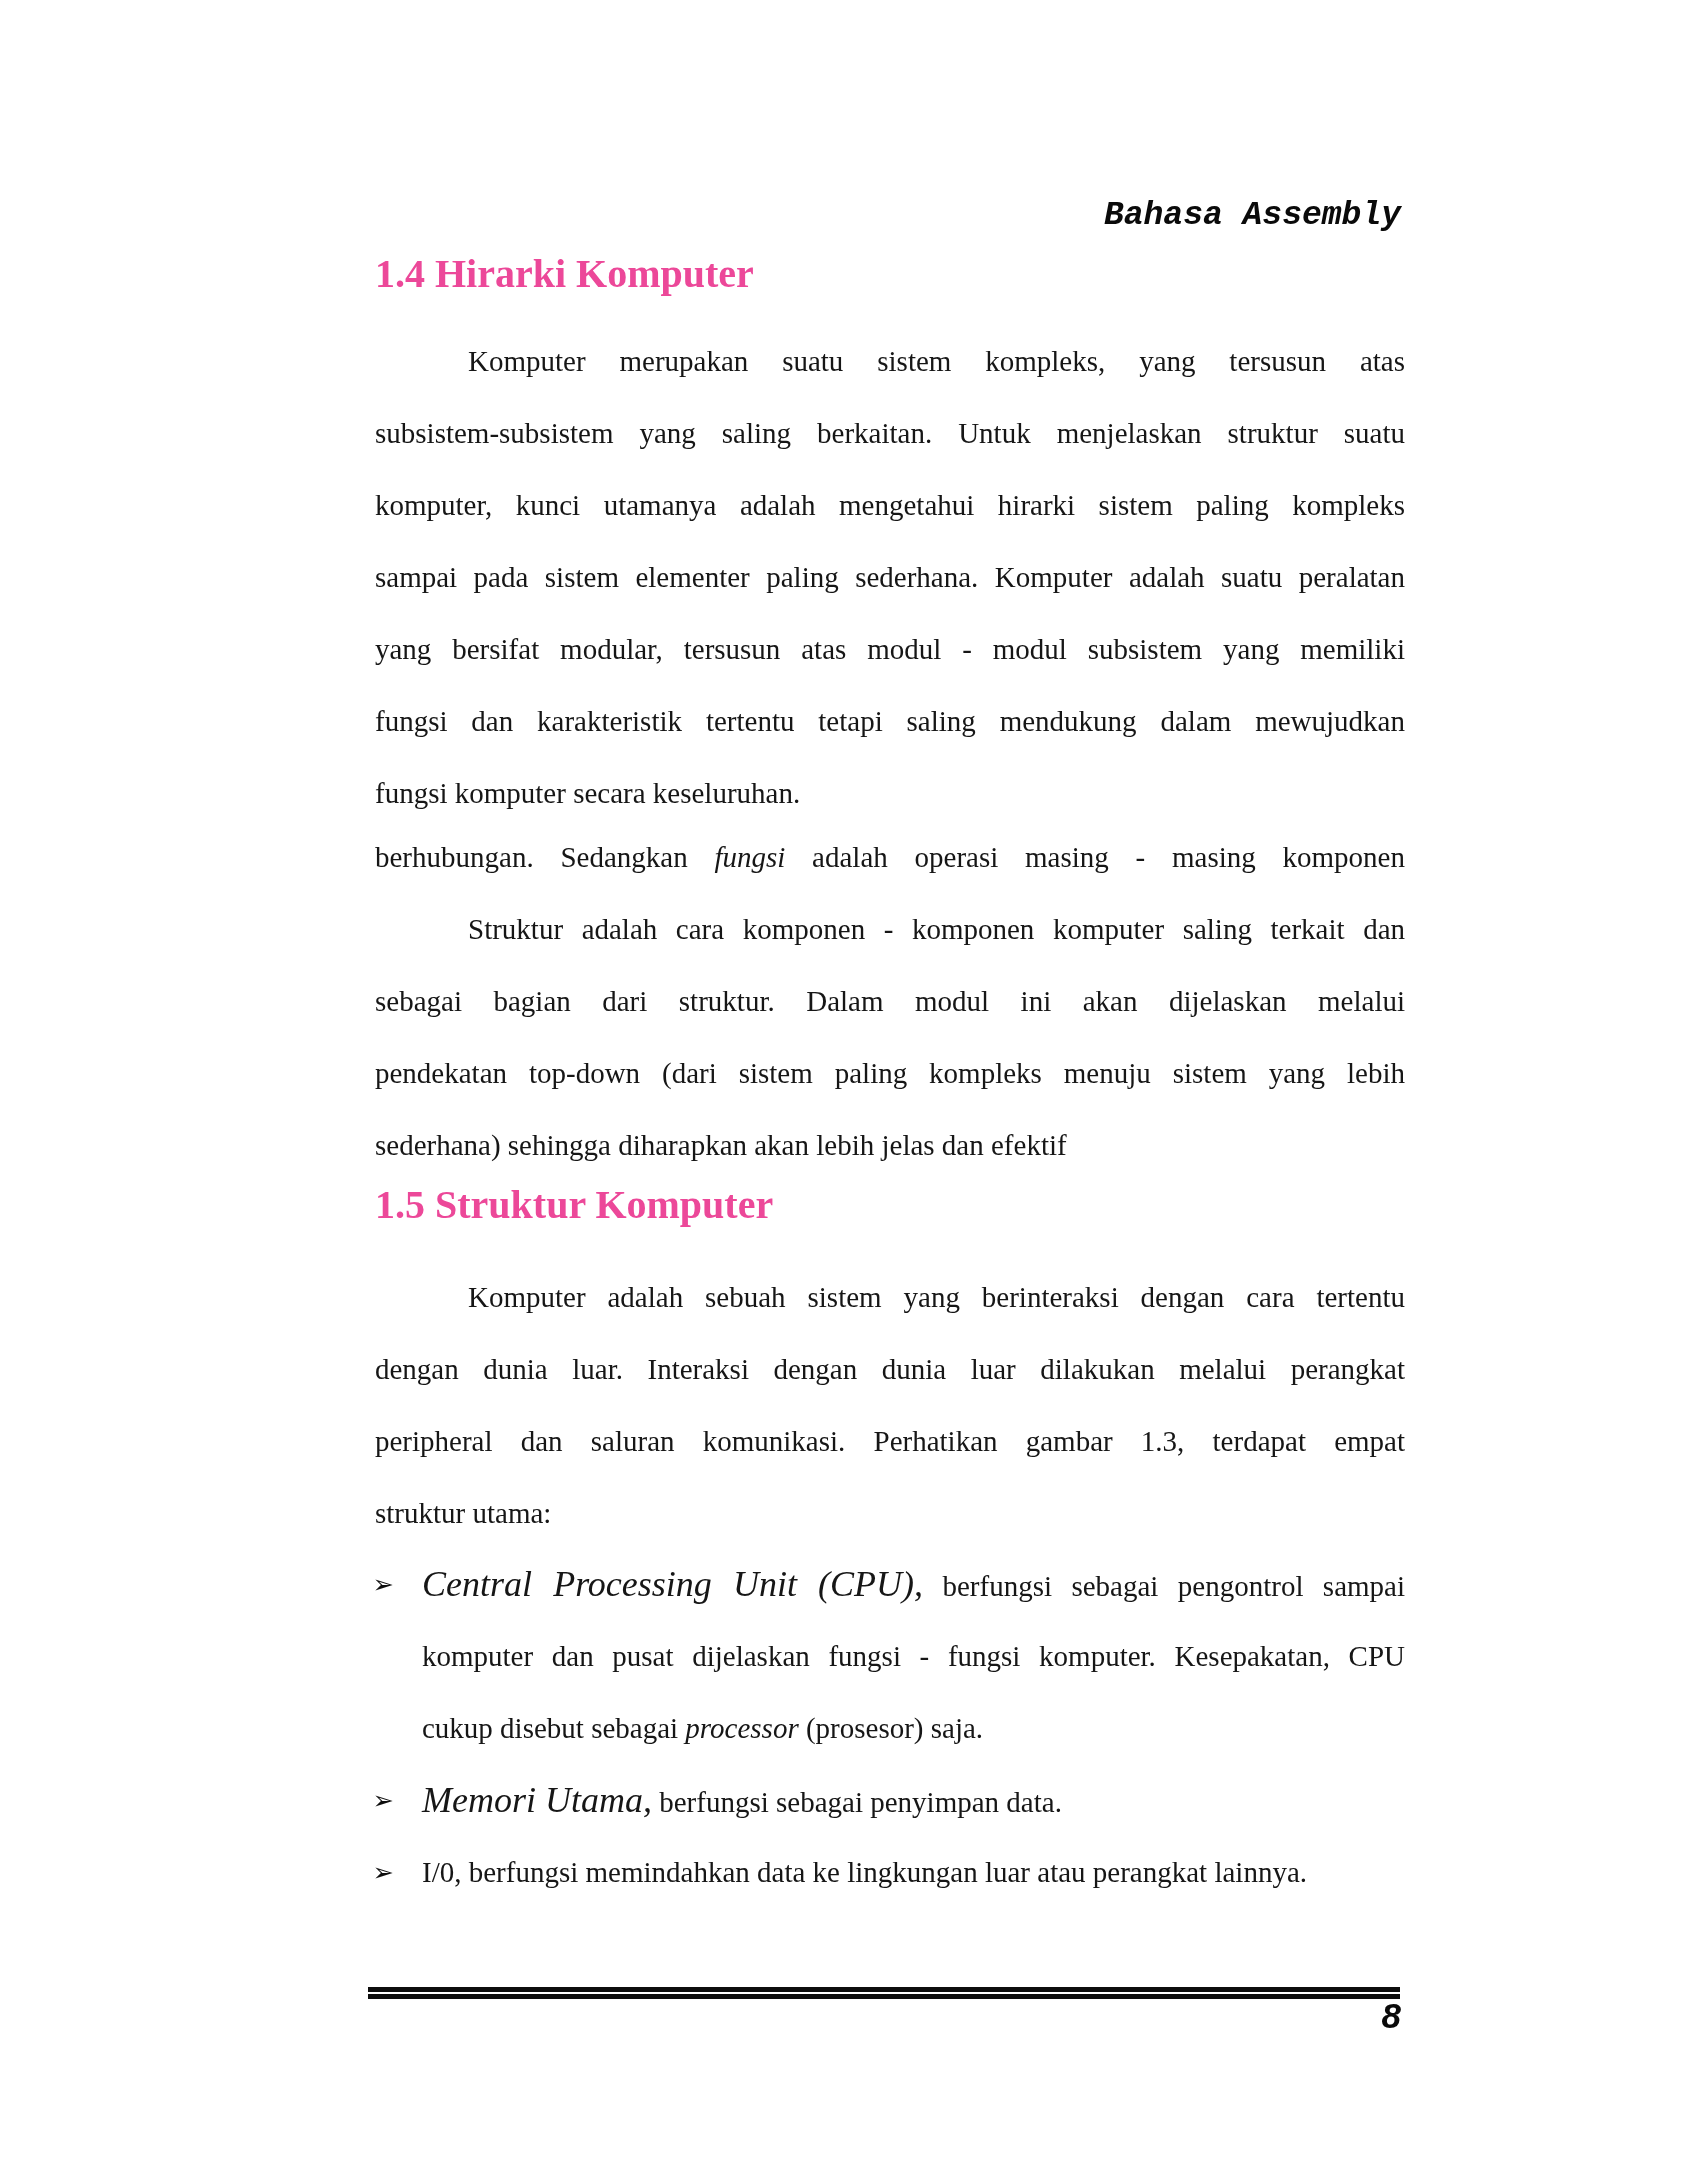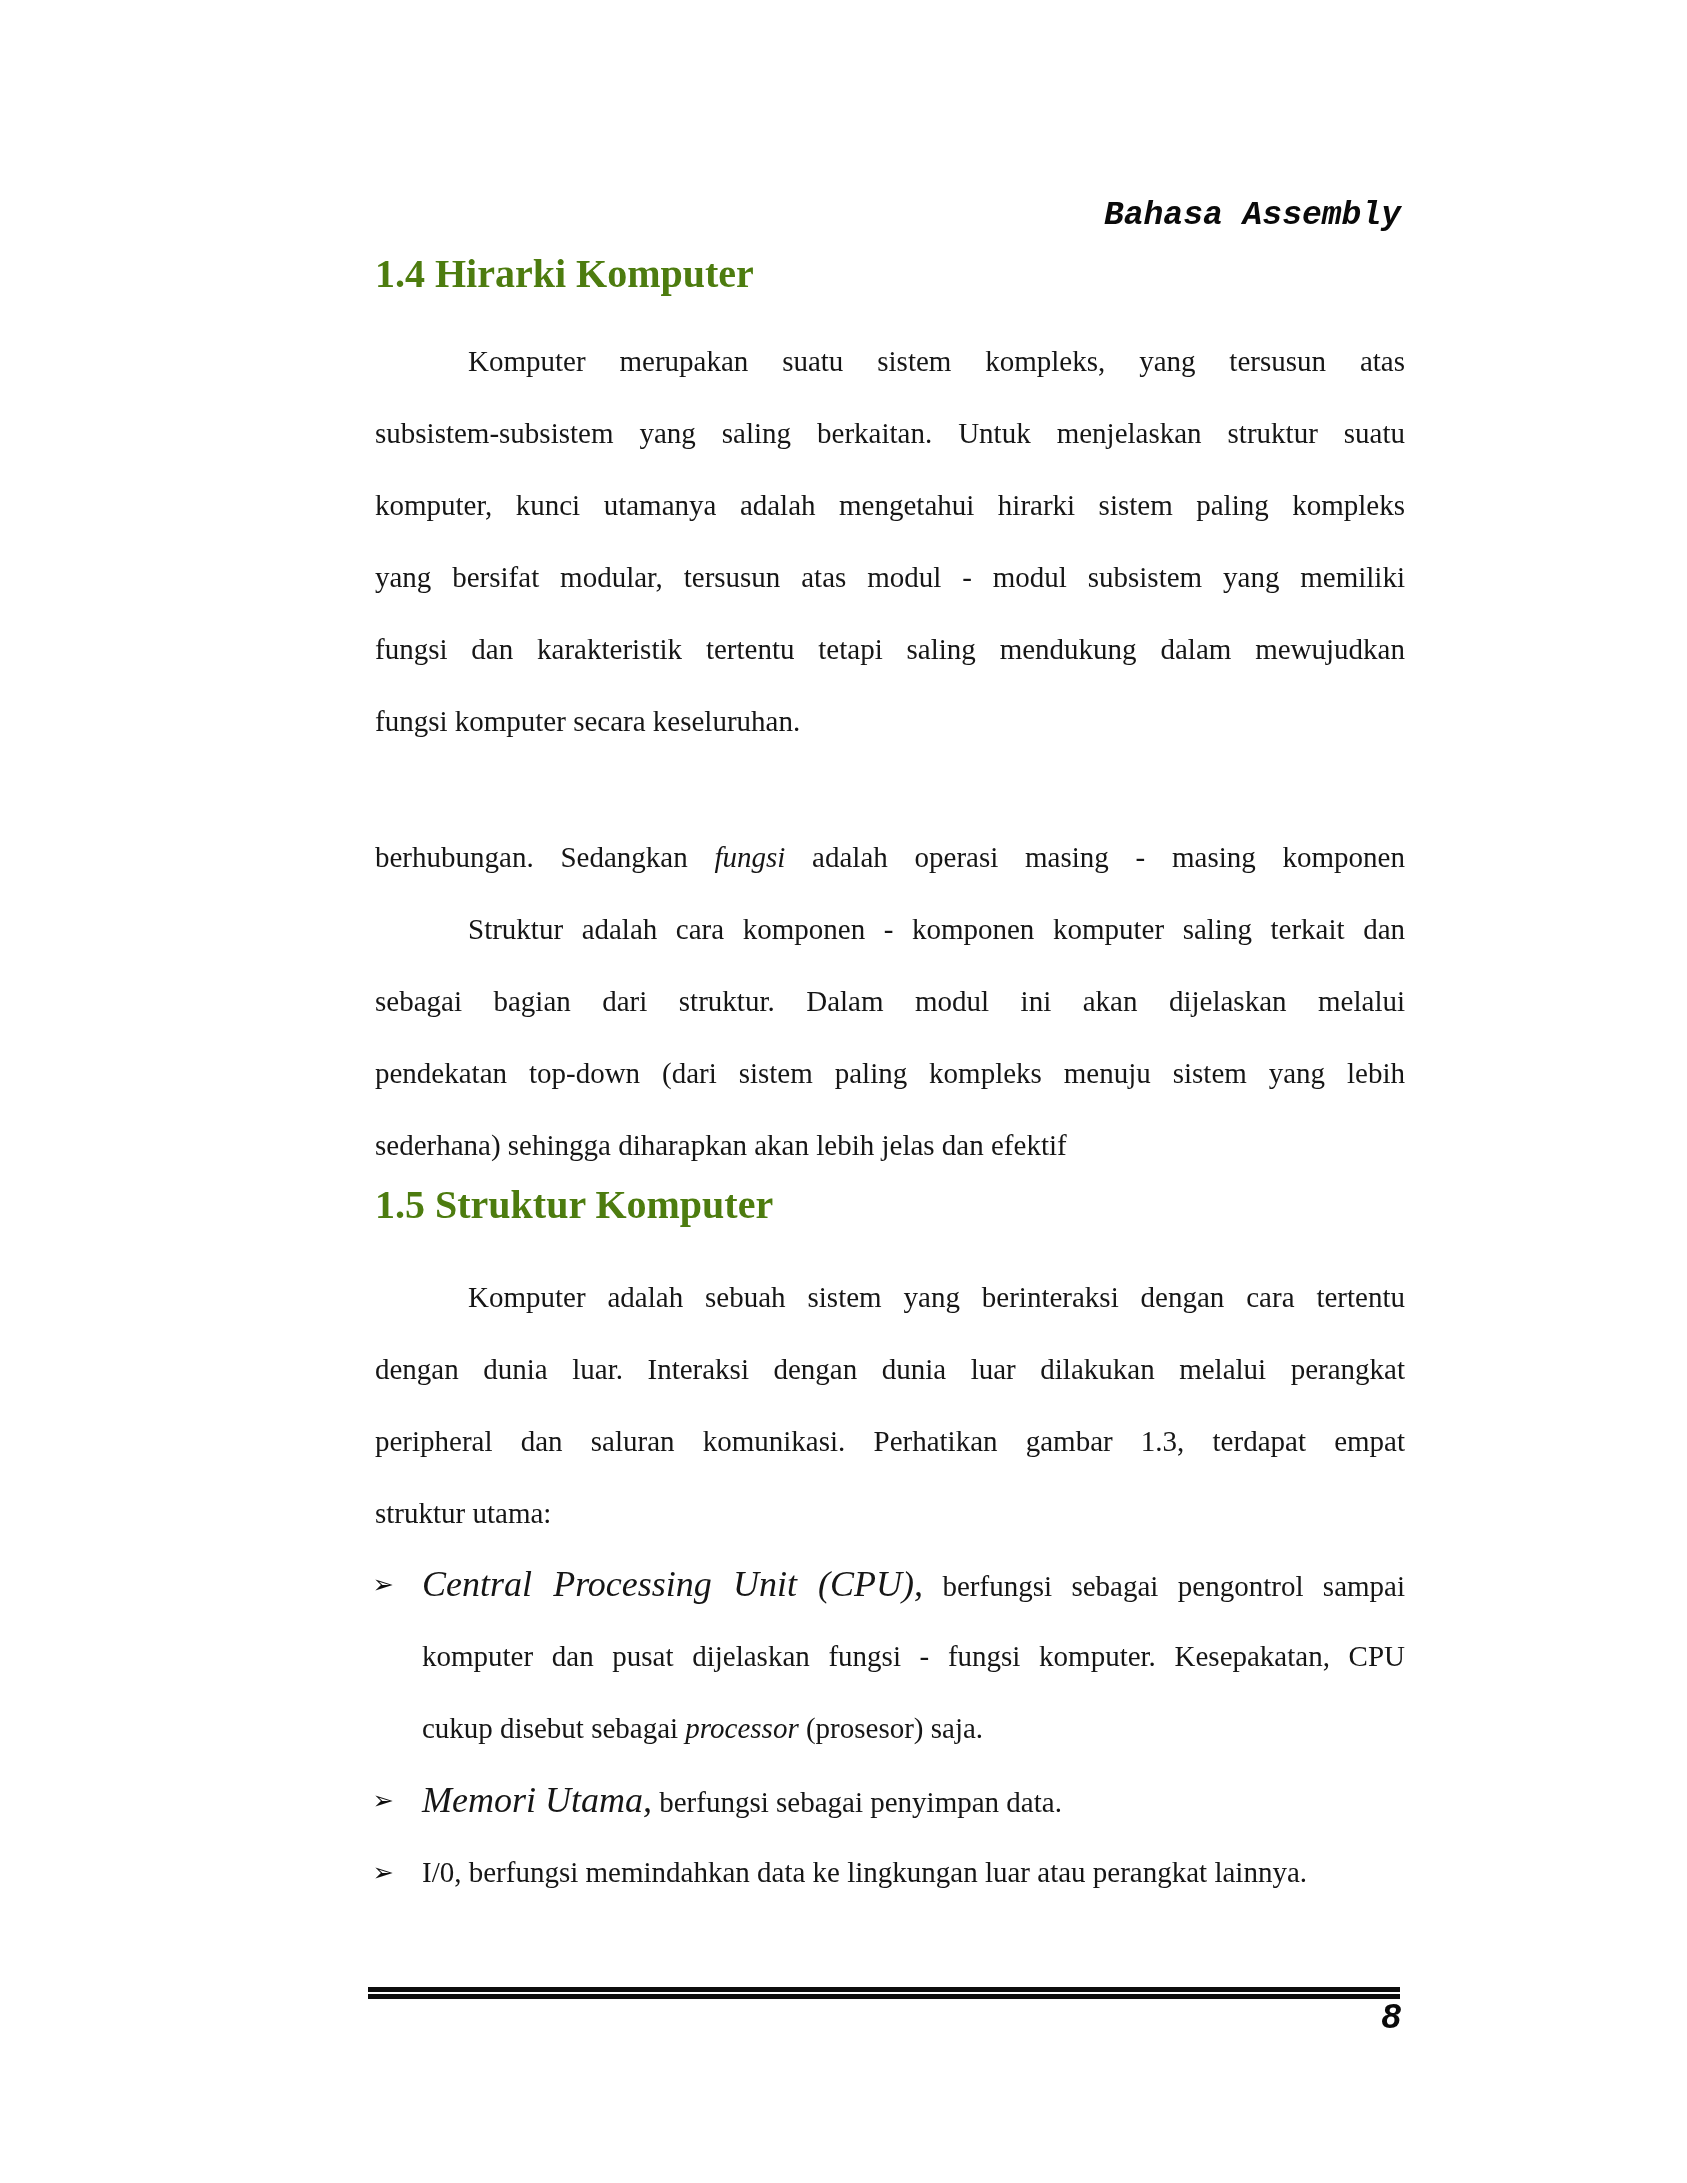--- a/index.html
+++ b/index.html
@@ -19,21 +19,21 @@
     font-family:Liberation Mono, monospace;
     font-weight:bold; font-style:italic;
     font-size:33px; line-height:40px;
     color:#0a0a0a;
   }
   .sect-heading {
     position:absolute;
     left:375px; width:1030px;
     font-weight:bold;
     font-size:40px; line-height:48px;
-    color:#4d7c0f;
+    color:#ec4899;
   }
   #h14 { top:250px; }
   #h15 { top:1181px; }
   .textblock {
     position:absolute;
     left:375px; width:1030px;
     font-size:29px;
     line-height:72px;
   }
   #para1 { top:325px; }
@@ -90,20 +90,21 @@
 <div class="page">
 
   <div class="runhead">Bahasa Assembly</div>
 
   <div class="sect-heading" id="h14">1.4 Hirarki Komputer</div>
 
   <div class="textblock" id="para1">
     <div class="line indent">Komputer merupakan suatu sistem kompleks, yang tersusun atas</div>
     <div class="line">subsistem-subsistem yang saling berkaitan. Untuk menjelaskan struktur suatu</div>
     <div class="line">komputer, kunci utamanya adalah mengetahui hirarki sistem paling kompleks</div>
+    <div class="line">sampai pada sistem elementer paling sederhana. Komputer adalah suatu peralatan</div>
     <div class="line">yang bersifat modular, tersusun atas modul - modul subsistem yang memiliki</div>
     <div class="line">fungsi dan karakteristik tertentu tetapi saling mendukung dalam mewujudkan</div>
     <div class="line left">fungsi komputer secara keseluruhan.</div>
   </div>
 
   <div class="textblock" id="para2">
     <div class="line"><span>berhubungan. Sedangkan </span><span class="it">fungsi</span><span> adalah operasi masing - masing komponen</span></div>
     <div class="line indent">Struktur adalah cara komponen - komponen komputer saling terkait dan</div>
     <div class="line">sebagai bagian dari struktur. Dalam modul ini akan dijelaskan melalui</div>
     <div class="line">pendekatan top-down (dari sistem paling kompleks menuju sistem yang lebih</div>

